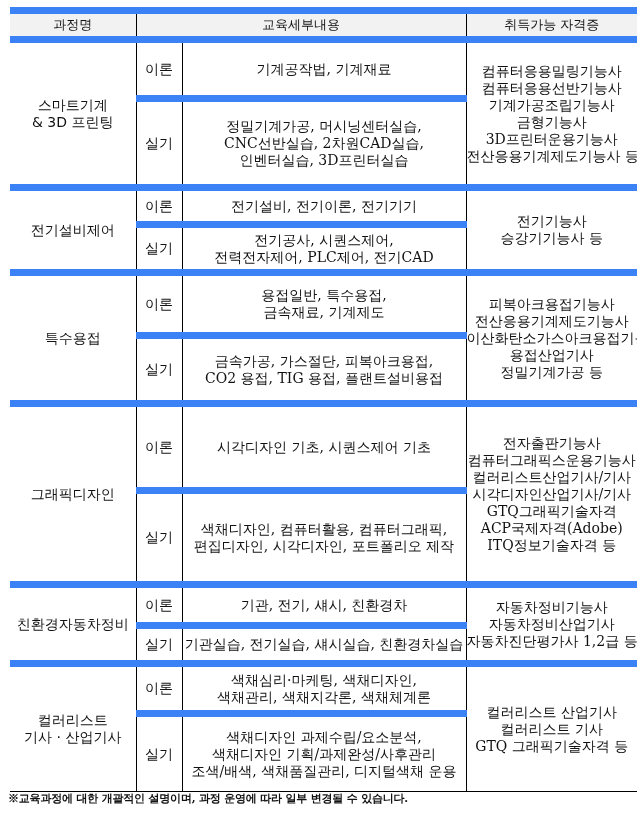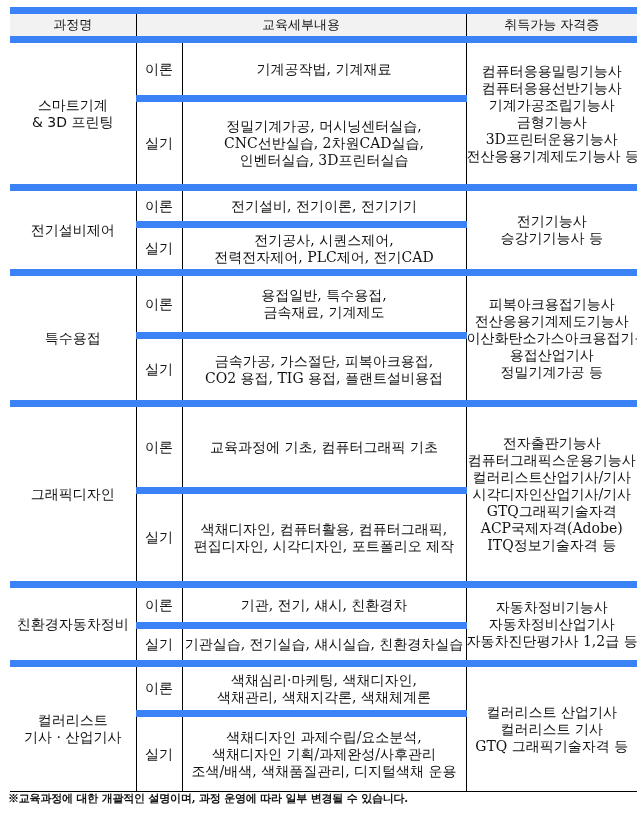--- a/index.html
+++ b/index.html
@@ -105,21 +105,21 @@
           <div>금속가공, 가스절단, 피복아크용접,</div>
           <div>CO2 용접, TIG 용접, 플랜트설비용접</div>
         </td>
       </tr>
       <tr style="height: 87px;">
         <td class="c1 course" rowspan="2">
           <div>그래픽디자인</div>
         </td>
         <td class="c2 type">이론</td>
         <td class="c3 detail">
-          <div>교육과정에 기초, 컴퓨터그래픽 기초</div>
+          <div>시각디자인 기초, 시퀀스제어 기초</div>
         </td>
         <td class="cert" rowspan="2">
           <div>전자출판기능사</div>
           <div>컴퓨터그래픽스운용기능사</div>
           <div>컬러리스트산업기사/기사</div>
           <div>시각디자인산업기사/기사</div>
           <div>GTQ그래픽기술자격</div>
           <div>ACP국제자격(Adobe)</div>
           <div>ITQ정보기술자격 등</div>
         </td>

